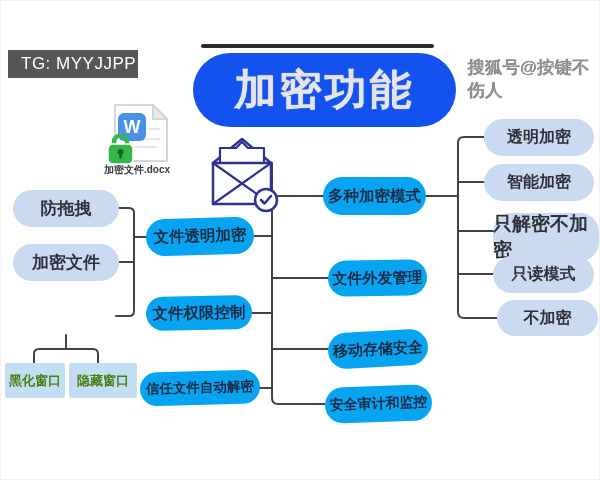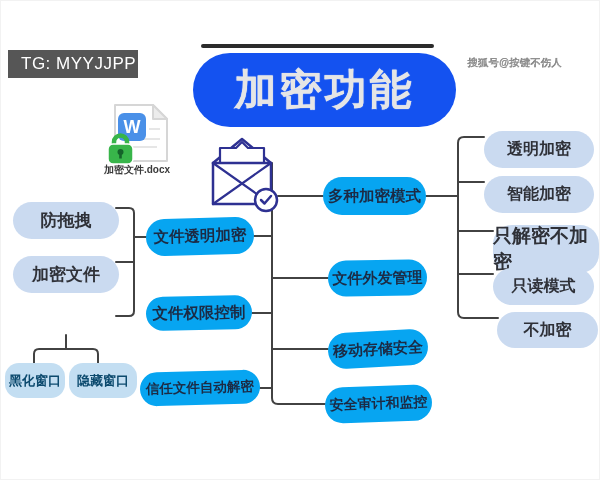--- a/index.html
+++ b/index.html
@@ -7,38 +7,38 @@
     position:relative;width:600px;height:480px;background:#ffffff;overflow:hidden;
     font-family:"Liberation Sans","DejaVu Sans",sans-serif;border:1px solid #f2f2f2;box-sizing:border-box;
   }
   .abs{position:absolute;}
   
   .tg-badge{
     left:7px;top:11px;width:130px;height:28px;background:#565656;color:#ffffff;
     font-size:17px;line-height:28px;padding-left:13px;box-sizing:border-box;letter-spacing:.5px;margin-top:38px;
   }
   .sohu-mark{
-    left:467px;top:55px;width:130px;font-size:10px;font-weight:700;color:#8f8f8f;
+    left:467px;top:55px;width:130px;font-size:17px;font-weight:700;color:#8f8f8f;
     text-shadow:0.5px 0.5px 0 #ffffff,-0.5px -0.5px 0 #777777;letter-spacing:.5px;
   }
   .site-bar{
     left:334px;top:437px;width:252px;height:35px;background:#595959;color:#ffffff;
     font-size:17px;line-height:35px;text-align:center;letter-spacing:.2px;
   }
   
   .title-line{left:200px;top:43px;width:233px;height:4px;background:#2b2b2b;border-radius:2px;}
   .title-box{
     left:192px;top:52px;width:263px;height:74px;background:#1452f0;border-radius:37px;
     color:#e5e5e5;font-size:42px;font-weight:900;letter-spacing:3px;
     display:flex;align-items:center;justify-content:center;text-shadow:0 0 1px #fff;
   }
   
   .pill{display:flex;align-items:center;justify-content:center;font-weight:700;box-sizing:border-box;z-index:3;}
-  .pill-light{background:#cadaf0;color:#2f3138;border-radius:19px;font-size:17px;margin-top:12px;}
-  .pill-small{background:#c3def2;color:#0c4a6e;border-radius:14px;font-size:13px;}
+  .pill-light{background:#cadaf0;color:#2f3138;border-radius:19px;font-size:17px;}
+  .pill-small{background:#c3def2;color:#4d7c0f;border-radius:2px;font-size:13px;}
   .pill-azure{background:#07a5f1;color:#1c2b45;border-radius:19px;}
   .doc-label{
     left:96px;top:162px;width:80px;text-align:center;font-size:10px;font-weight:700;color:#3a3a3a;
   }
   svg{display:block;}
   .lines-layer{left:0;top:0;z-index:1;}
   .icon-layer{z-index:2;}
 </style>
 </head>
 <body>

